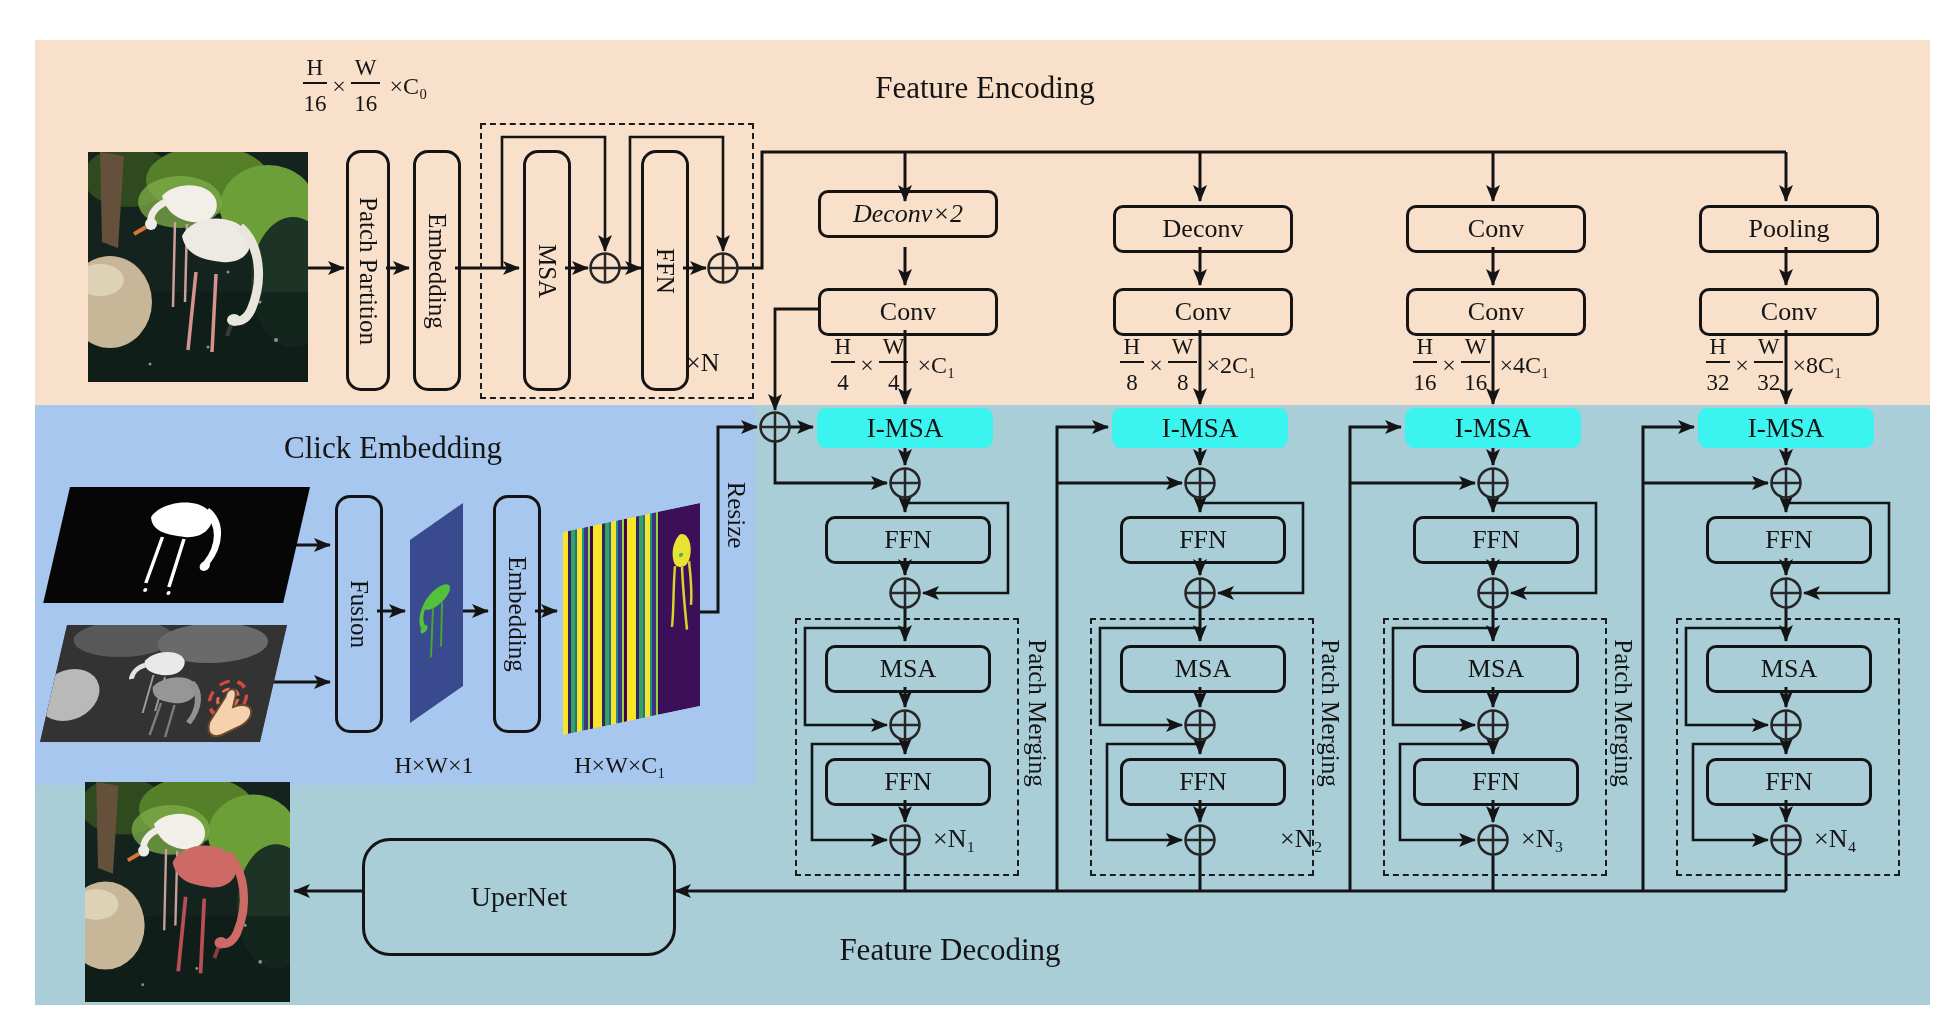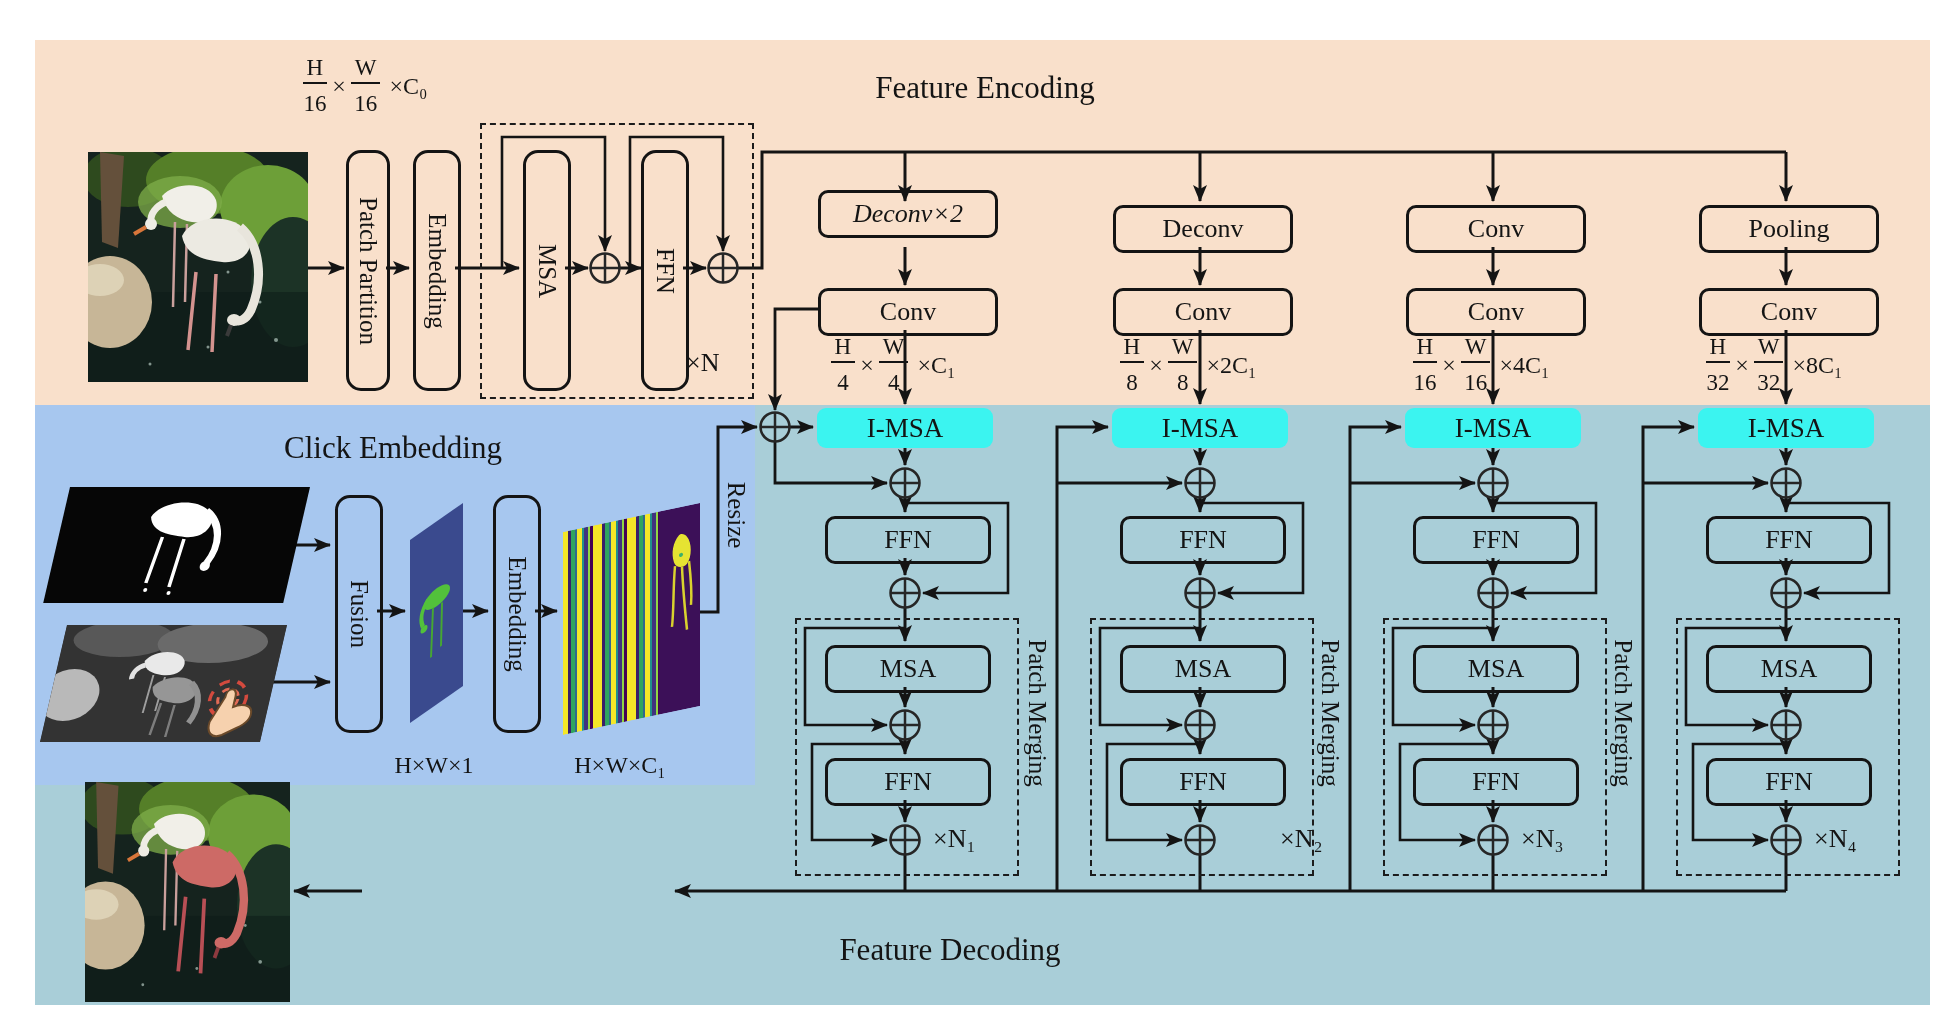--- a/index.html
+++ b/index.html
@@ -505,20 +505,23 @@
   <div class="vtext" style="left:1019px;top:600px;width:36px;height:226px;">
     <span>Patch Merging</span>
     </div>
   <div class="vtext" style="left:1312px;top:600px;width:36px;height:226px;">
     <span>Patch Merging</span>
     </div>
   <div class="vtext" style="left:1605px;top:600px;width:36px;height:226px;">
     <span>Patch Merging</span>
     </div>
 
+  <div class="box" style="left:362px;top:838px;width:308px;height:112px;border-radius:28px;border-width:3.6px;font-size:28px;">
+    <span>UperNet</span>
+    </div>
 
   <div class="photo" style="left:85px;top:782px;width:205px;height:220px;">
     <svg width="205" height="220" viewBox="0 0 220 230" preserveAspectRatio="none">
       <rect width="220" height="230" fill="#15231e"></rect>
       <ellipse cx="40" cy="25" rx="45" ry="30" fill="#2e4a1e"></ellipse>
       <ellipse cx="120" cy="28" rx="62" ry="34" fill="#557f28"></ellipse>
       <ellipse cx="180" cy="55" rx="48" ry="42" fill="#6d9f38"></ellipse>
       <ellipse cx="92" cy="50" rx="42" ry="26" fill="#7fae4a" opacity="0.75"></ellipse>
       <ellipse cx="205" cy="130" rx="42" ry="65" fill="#1c3326"></ellipse>
       <path d="M12 0 L36 4 L30 96 L14 90 Z" fill="#64503b"></path>

